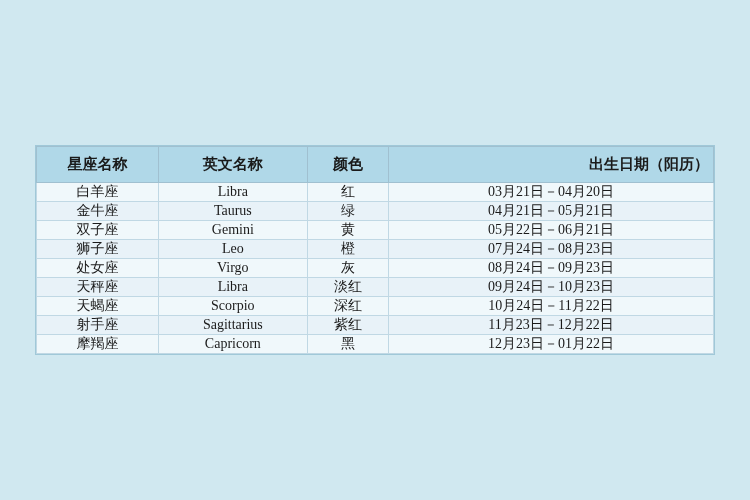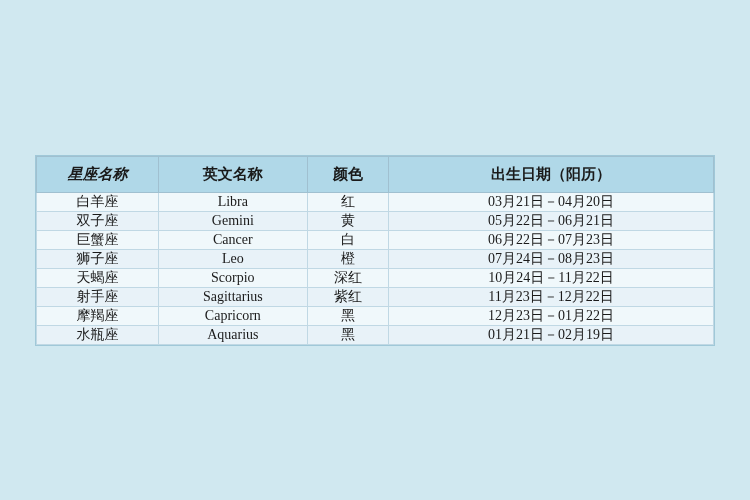--- a/index.html
+++ b/index.html
@@ -45,24 +45,24 @@
       font-size: 14px;
       padding: 0 4px;
       text-align: center;
       border: 1px solid #c0d8e4;
     }
 
     tr:nth-child(even) td {
       background-color: #e8f2f8;
     }
 
-    .col-cn { width: 18%; font-style: italic; }
+    .col-cn { width: 18%; }
     .col-en { width: 22%; margin-left: 42px; }
     .col-color { width: 12%; margin-top: 20px; }
-    .col-date { width: 48%; }
+    .col-date { width: 48%; text-align: right; }
   </style>
 </head>
 <body>
 
 <div class="table-container">
   <table>
     <thead>
       <tr>
         <th class="col-cn">星座名称</th>
         <th class="col-en">英文名称</th>
@@ -71,56 +71,62 @@
       </tr>
     </thead>
     <tbody id="table-body">
     <tr>
           <td>白羊座</td>
           <td>Libra</td>
           <td>红</td>
           <td>03月21日－04月20日</td>
         </tr>
         <tr>
+          <td>金牛座</td>
+          <td>Taurus</td>
+          <td>绿</td>
+          <td>04月21日－05月21日</td>
+        </tr>
+        <tr>
           <td>双子座</td>
           <td>Gemini</td>
           <td>黄</td>
           <td>05月22日－06月21日</td>
         </tr>
         <tr>
-          <td>巨蟹座</td>
-          <td>Cancer</td>
-          <td>白</td>
-          <td>06月22日－07月23日</td>
-        </tr>
-        <tr>
           <td>狮子座</td>
           <td>Leo</td>
           <td>橙</td>
           <td>07月24日－08月23日</td>
+        </tr>
+        <tr>
+          <td>处女座</td>
+          <td>Virgo</td>
+          <td>灰</td>
+          <td>08月24日－09月23日</td>
+        </tr>
+        <tr>
+          <td>天秤座</td>
+          <td>Libra</td>
+          <td>淡红</td>
+          <td>09月24日－10月23日</td>
         </tr>
         <tr>
           <td>天蝎座</td>
           <td>Scorpio</td>
           <td>深红</td>
           <td>10月24日－11月22日</td>
         </tr>
         <tr>
           <td>射手座</td>
           <td>Sagittarius</td>
           <td>紫红</td>
           <td>11月23日－12月22日</td>
         </tr>
         <tr>
           <td>摩羯座</td>
           <td>Capricorn</td>
           <td>黑</td>
           <td>12月23日－01月22日</td>
         </tr>
-        <tr>
-          <td>水瓶座</td>
-          <td>Aquarius</td>
-          <td>黑</td>
-          <td>01月21日－02月19日</td>
-        </tr>
       </tbody>
   </table>
 </div>
 
 </body></html>

